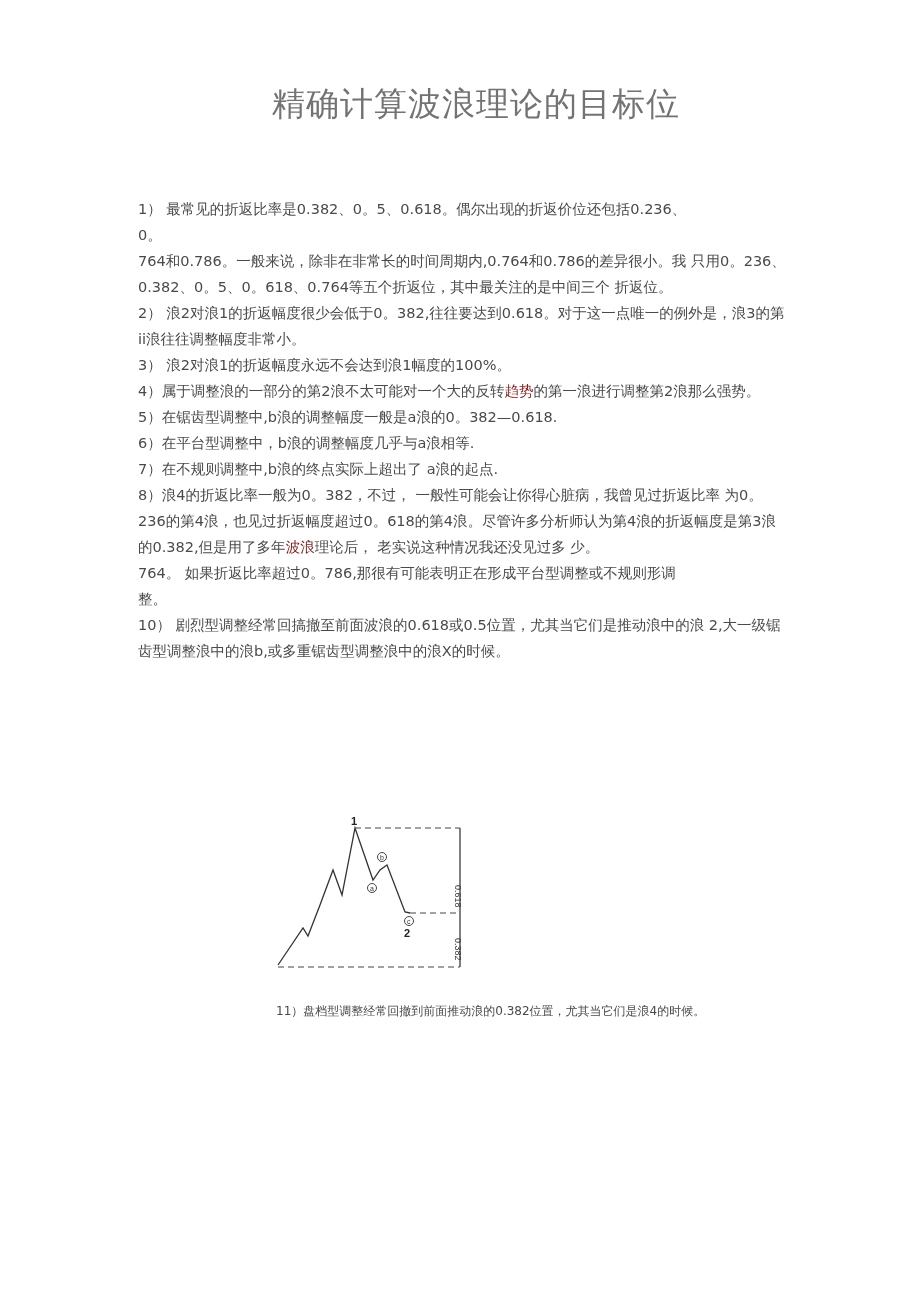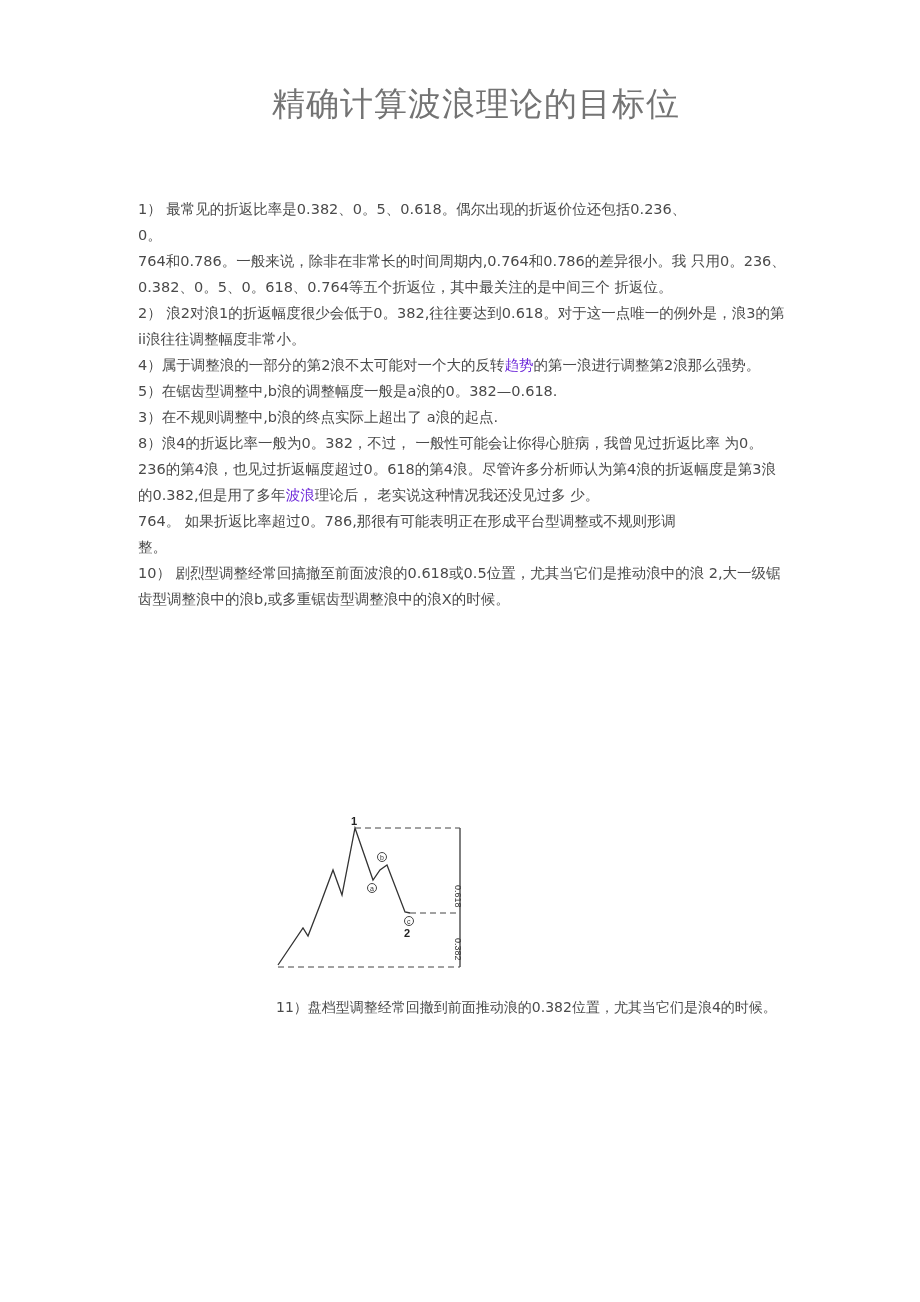--- a/index.html
+++ b/index.html
@@ -3,38 +3,40 @@
 <meta charset="utf-8">
 <style>
   html, body { margin:0; padding:0; background:#ffffff; }
   body { width:920px; height:1302px; position:relative; overflow:hidden;
          font-family:"DejaVu Sans","Liberation Sans",sans-serif; color:#4a4a4a; }
   .title { position:absolute; top:82px; left:16px; width:920px; text-align:center;
            font-size:33px; color:#737373; letter-spacing:1px; font-weight:normal; }
   .body-text { position:absolute; left:138px; top:196px; width:650px;
                font-size:14.5px; line-height:26px; }
   .p { margin:0; }
-  .link { color:#6d28d9; }
+  .link { color:#7f1d1d; }
   .fig { position:absolute; left:275px; top:810px; width:200px; height:165px; }
   .p11 { position:absolute; left:276px; top:995px; width:505px;
-         font-size:14px; line-height:24px; }
+         font-size:12px; line-height:32px; }
 </style>
 </head>
 <body>
 
 <div class="title">精确计算波浪理论的目标位</div>
 
 <div class="body-text">
   <p class="p">1）  最常见的折返比率是0.382、0。5、0.618。偶尔出现的折返价位还包括0.236、</p>
   <p class="p">0。</p>
   <p class="p">764和0.786。一般来说，除非在非常长的时间周期内,0.764和0.786的差异很小。我 只用0。236、0.382、0。5、0。618、0.764等五个折返位，其中最关注的是中间三个 折返位。</p>
   <p class="p">2）  浪2对浪1的折返幅度很少会低于0。382,往往要达到0.618。对于这一点唯一的例外是，浪3的第ii浪往往调整幅度非常小。</p>
+  <p class="p">3）  浪2对浪1的折返幅度永远不会达到浪1幅度的100%。</p>
   <p class="p"><span>4）属于调整浪的一部分的第2浪不太可能对一个大的反转</span><a class="link">趋势</a><span>的第一浪进行调整第2浪那么强势。</span></p>
   <p class="p">5）在锯齿型调整中,b浪的调整幅度一般是a浪的0。382—0.618.</p>
-  <p class="p">3）在不规则调整中,b浪的终点实际上超出了  a浪的起点.</p>
+  <p class="p">6）在平台型调整中，b浪的调整幅度几乎与a浪相等.</p>
+  <p class="p">7）在不规则调整中,b浪的终点实际上超出了  a浪的起点.</p>
   <p class="p"><span>8）浪4的折返比率一般为0。382，不过， 一般性可能会让你得心脏病，我曾见过折返比率  为0。236的第4浪，也见过折返幅度超过0。618的第4浪。尽管许多分析师认为第4浪的折返幅度是第3浪的0.382,但是用了多年</span><a class="link">波浪</a><span>理论后，  老实说这种情况我还没见过多  少。</span></p>
   <p class="p">764。  如果折返比率超过0。786,那很有可能表明正在形成平台型调整或不规则形调</p>
   <p class="p">整。</p>
   <p class="p">10）        剧烈型调整经常回搞撤至前面波浪的0.618或0.5位置，尤其当它们是推动浪中的浪  2,大一级锯齿型调整浪中的浪b,或多重锯齿型调整浪中的浪X的时候。</p>
 </div>
 
 <svg class="fig" viewBox="0 0 200 165" width="200" height="165">
   <g stroke="#333" fill="none" stroke-width="1.3">
     <polyline points="3,155 28,118 33,126 45,95 58,60 67,85 80,18 98,70 105,60 112,55 130,102 135,103"></polyline>
   </g>

